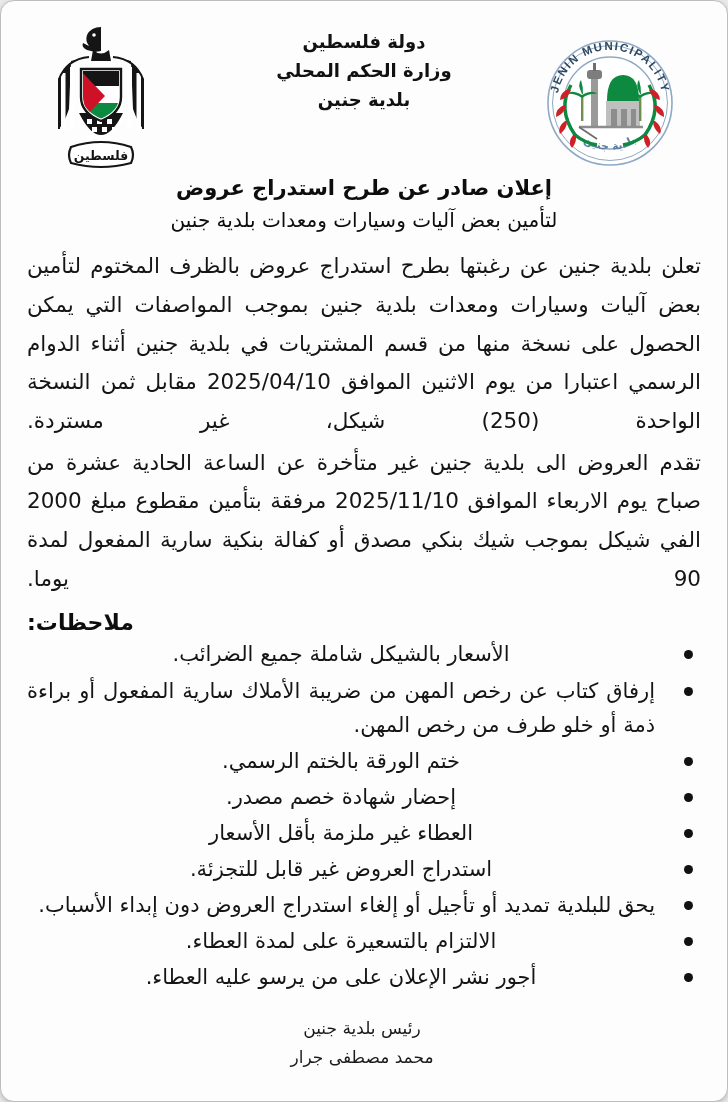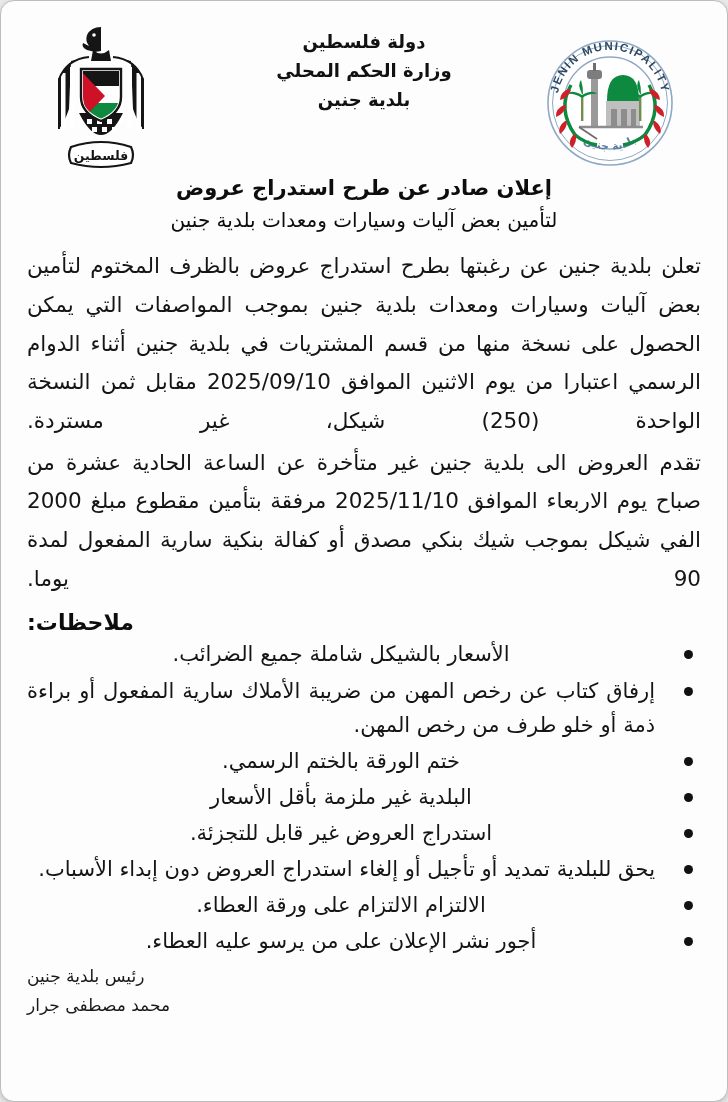--- a/index.html
+++ b/index.html
@@ -104,22 +104,22 @@
     position: absolute;
     right: 8px;
     top: 13px;
     width: 9px; height: 9px;
     background: #111;
     border-radius: 50%;
   }
 
   
   .signature {
-    margin-top: 4px;
-    text-align: left;
+    margin-top: 20px;
+    text-align: center;
     direction: rtl;
     padding-right: 4px;
   }
   .signature div {
     font-size: 17px;
     color: #1a1a1a;
     line-height: 1.75;
   }
 </style>
 </head>
@@ -263,53 +263,57 @@
       </svg>
     </div>
   </div>
 
   <div class="doc-title">
     <div class="t1">إعلان صادر عن طرح استدراج عروض</div>
     <div class="t2">لتأمين بعض آليات وسيارات ومعدات بلدية جنين</div>
   </div>
 
   <div class="body-text">
-    <p class="para">تعلن بلدية جنين عن رغبتها بطرح استدراج عروض بالظرف المختوم لتأمين بعض آليات وسيارات ومعدات بلدية جنين بموجب المواصفات التي يمكن الحصول على نسخة منها من قسم المشتريات في بلدية جنين أثناء الدوام الرسمي اعتبارا من يوم الاثنين الموافق 2025/09/10 مقابل ثمن النسخة الواحدة (250) شيكل، غير مستردة.</p>
+    <p class="para">تعلن بلدية جنين عن رغبتها بطرح استدراج عروض بالظرف المختوم لتأمين بعض آليات وسيارات ومعدات بلدية جنين بموجب المواصفات التي يمكن الحصول على نسخة منها من قسم المشتريات في بلدية جنين أثناء الدوام الرسمي اعتبارا من يوم الاثنين الموافق 2025/04/10 مقابل ثمن النسخة الواحدة (250) شيكل، غير مستردة.</p>
     <p class="para">تقدم العروض الى بلدية جنين غير متأخرة عن الساعة الحادية عشرة من صباح يوم الاربعاء الموافق 2025/11/10 مرفقة بتأمين مقطوع مبلغ 2000 الفي شيكل بموجب شيك بنكي مصدق أو كفالة بنكية سارية المفعول لمدة 90 يوما.</p>
   </div>
 
   <div class="notes-heading">ملاحظات:</div>
   <ul class="notes">
     <li>
       <span class="bullet"></span>
       <span>الأسعار بالشيكل شاملة جميع الضرائب.</span>
     </li>
     <li class="justify">
       <span class="bullet"></span>
       <span>إرفاق كتاب عن رخص المهن من ضريبة الأملاك سارية المفعول أو براءة ذمة أو خلو طرف من رخص المهن.</span>
     </li>
     <li>
       <span class="bullet"></span>
       <span>ختم الورقة بالختم الرسمي.</span>
     </li>
     <li>
       <span class="bullet"></span>
-      <span>البلدية غير ملزمة بأقل الأسعار</span>
+      <span>إحضار شهادة خصم مصدر.</span>
+    </li>
+    <li>
+      <span class="bullet"></span>
+      <span>العطاء غير ملزمة بأقل الأسعار</span>
     </li>
     <li>
       <span class="bullet"></span>
       <span>استدراج العروض غير قابل للتجزئة.</span>
     </li>
     <li class="justify">
       <span class="bullet"></span>
       <span>يحق للبلدية تمديد أو تأجيل أو إلغاء استدراج العروض دون إبداء الأسباب.</span>
     </li>
     <li>
       <span class="bullet"></span>
-      <span>الالتزام الالتزام على ورقة العطاء.</span>
+      <span>الالتزام بالتسعيرة على لمدة العطاء.</span>
     </li>
     <li>
       <span class="bullet"></span>
       <span>أجور نشر الإعلان على من يرسو عليه العطاء.</span>
     </li>
   </ul>
 
   <div class="signature">
     <div>رئيس بلدية جنين</div>
     <div>محمد مصطفى جرار</div>

